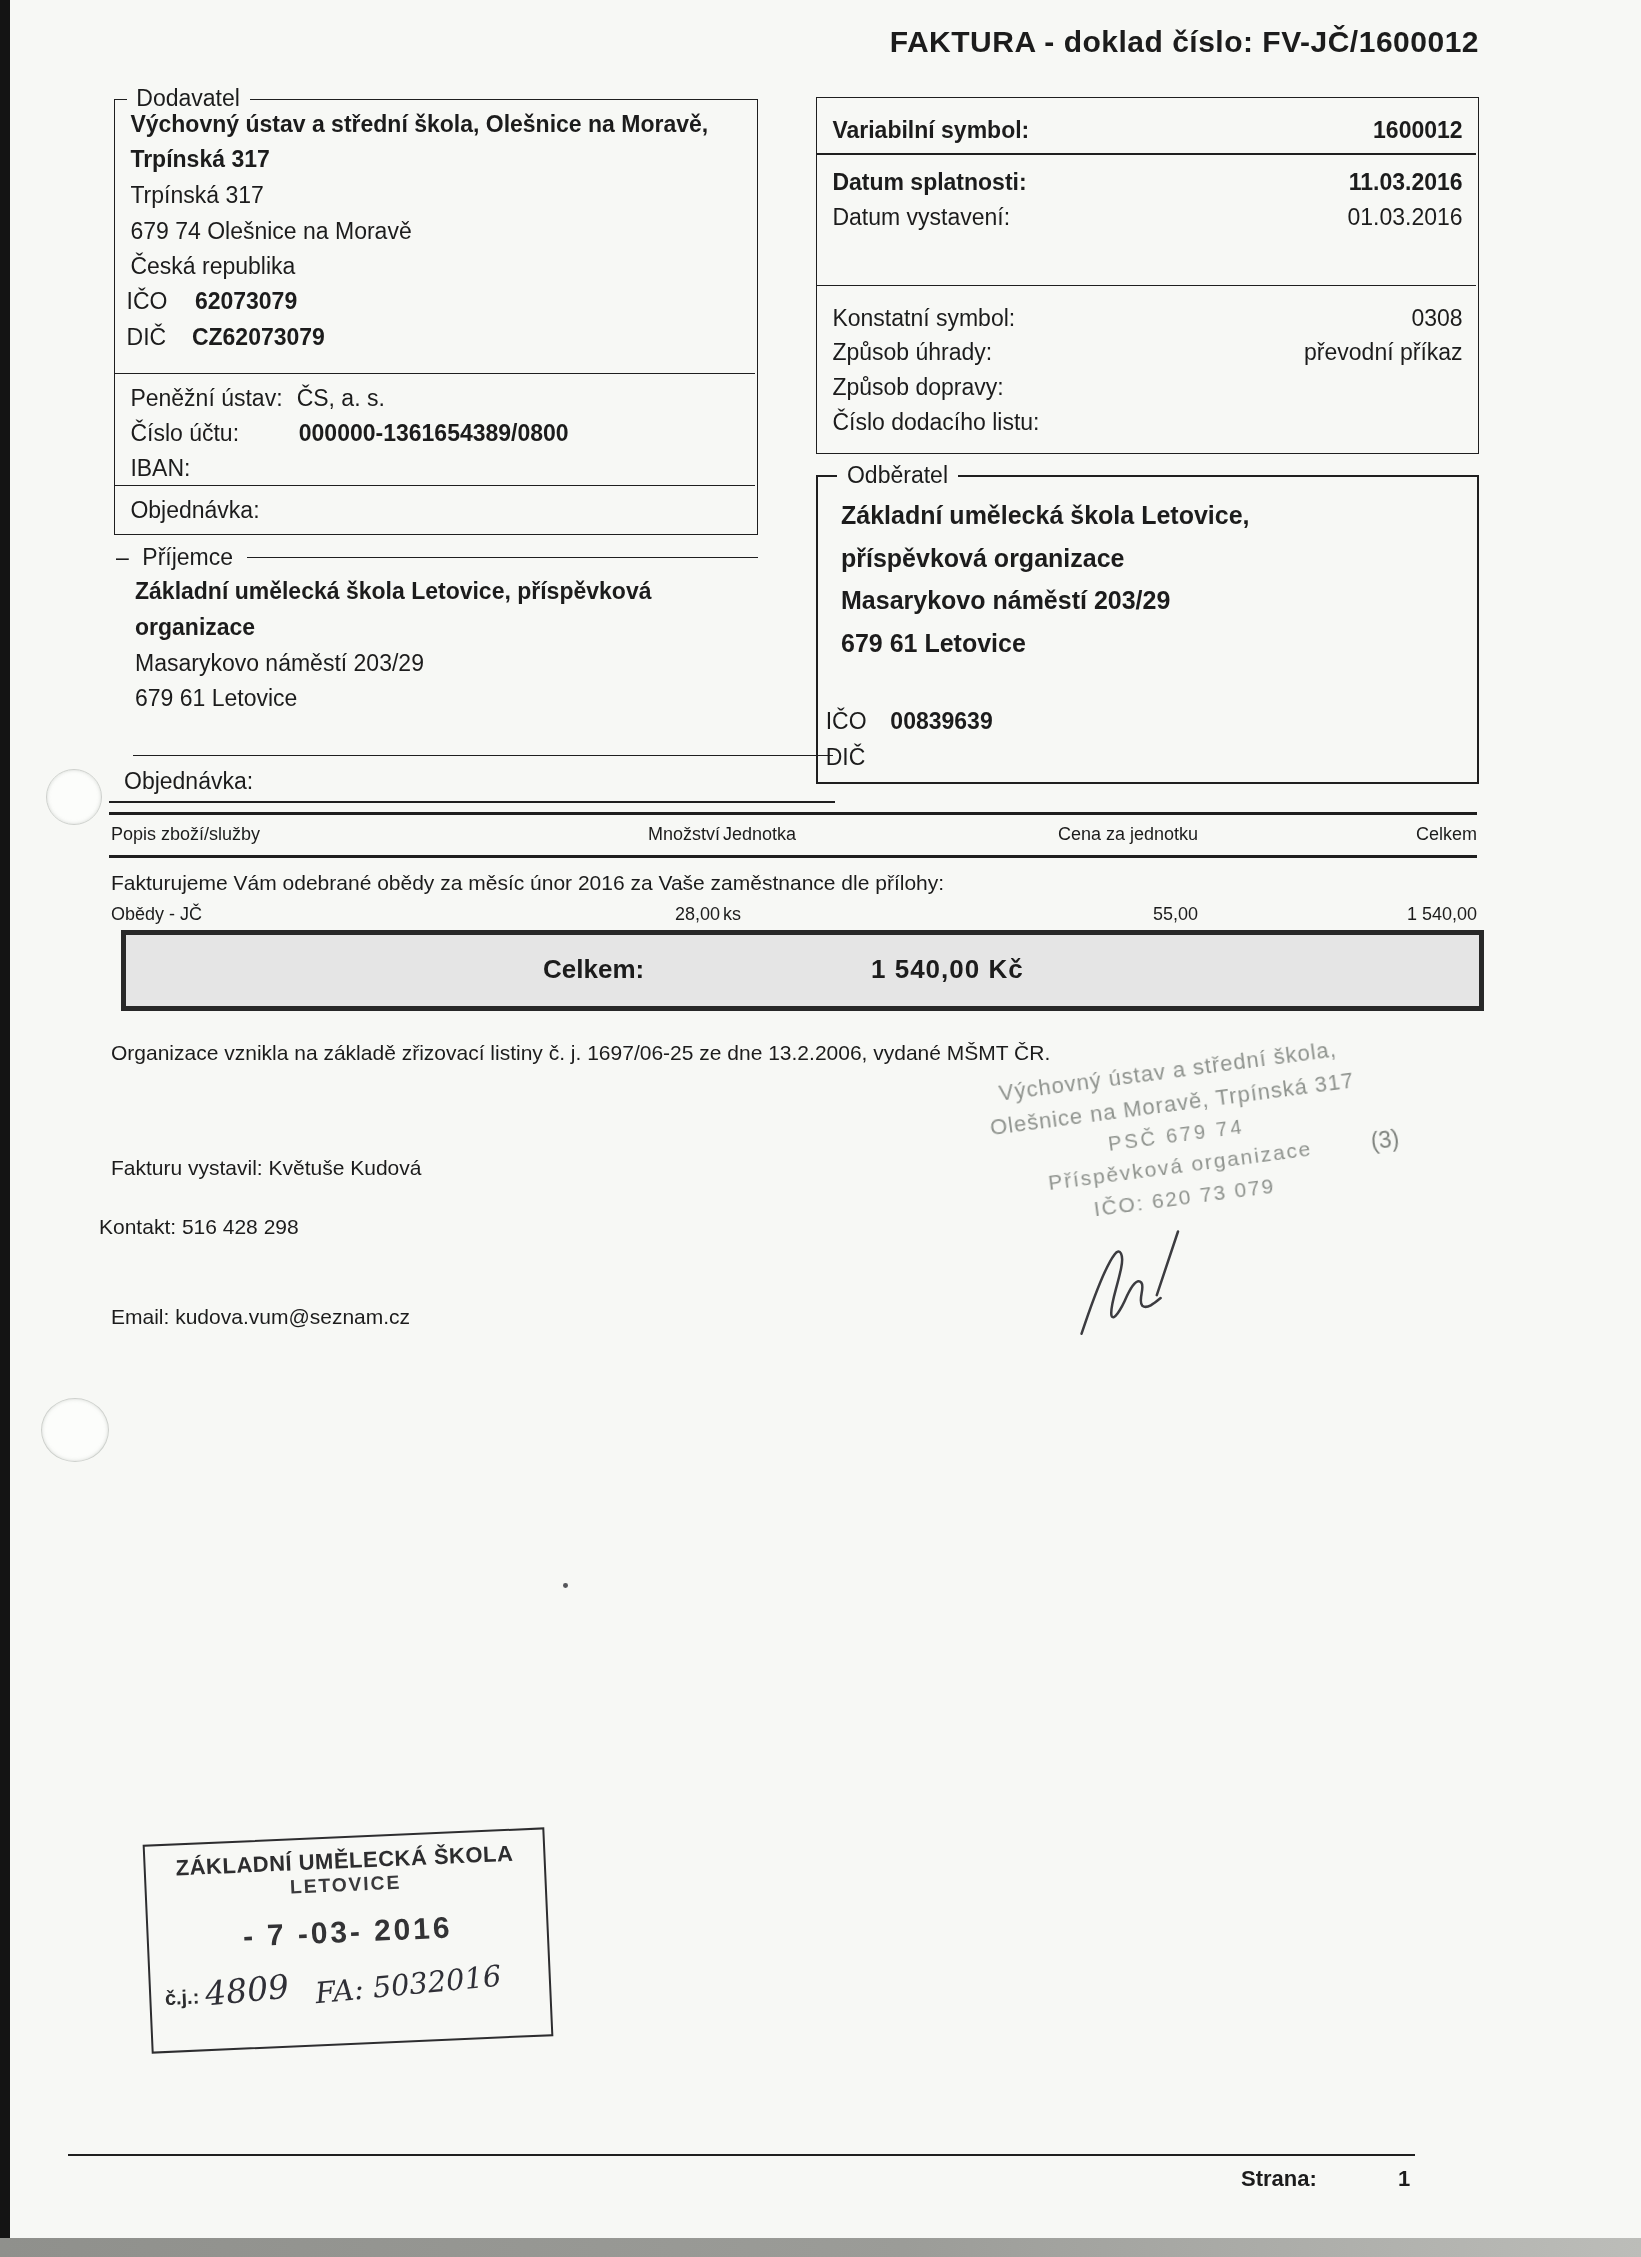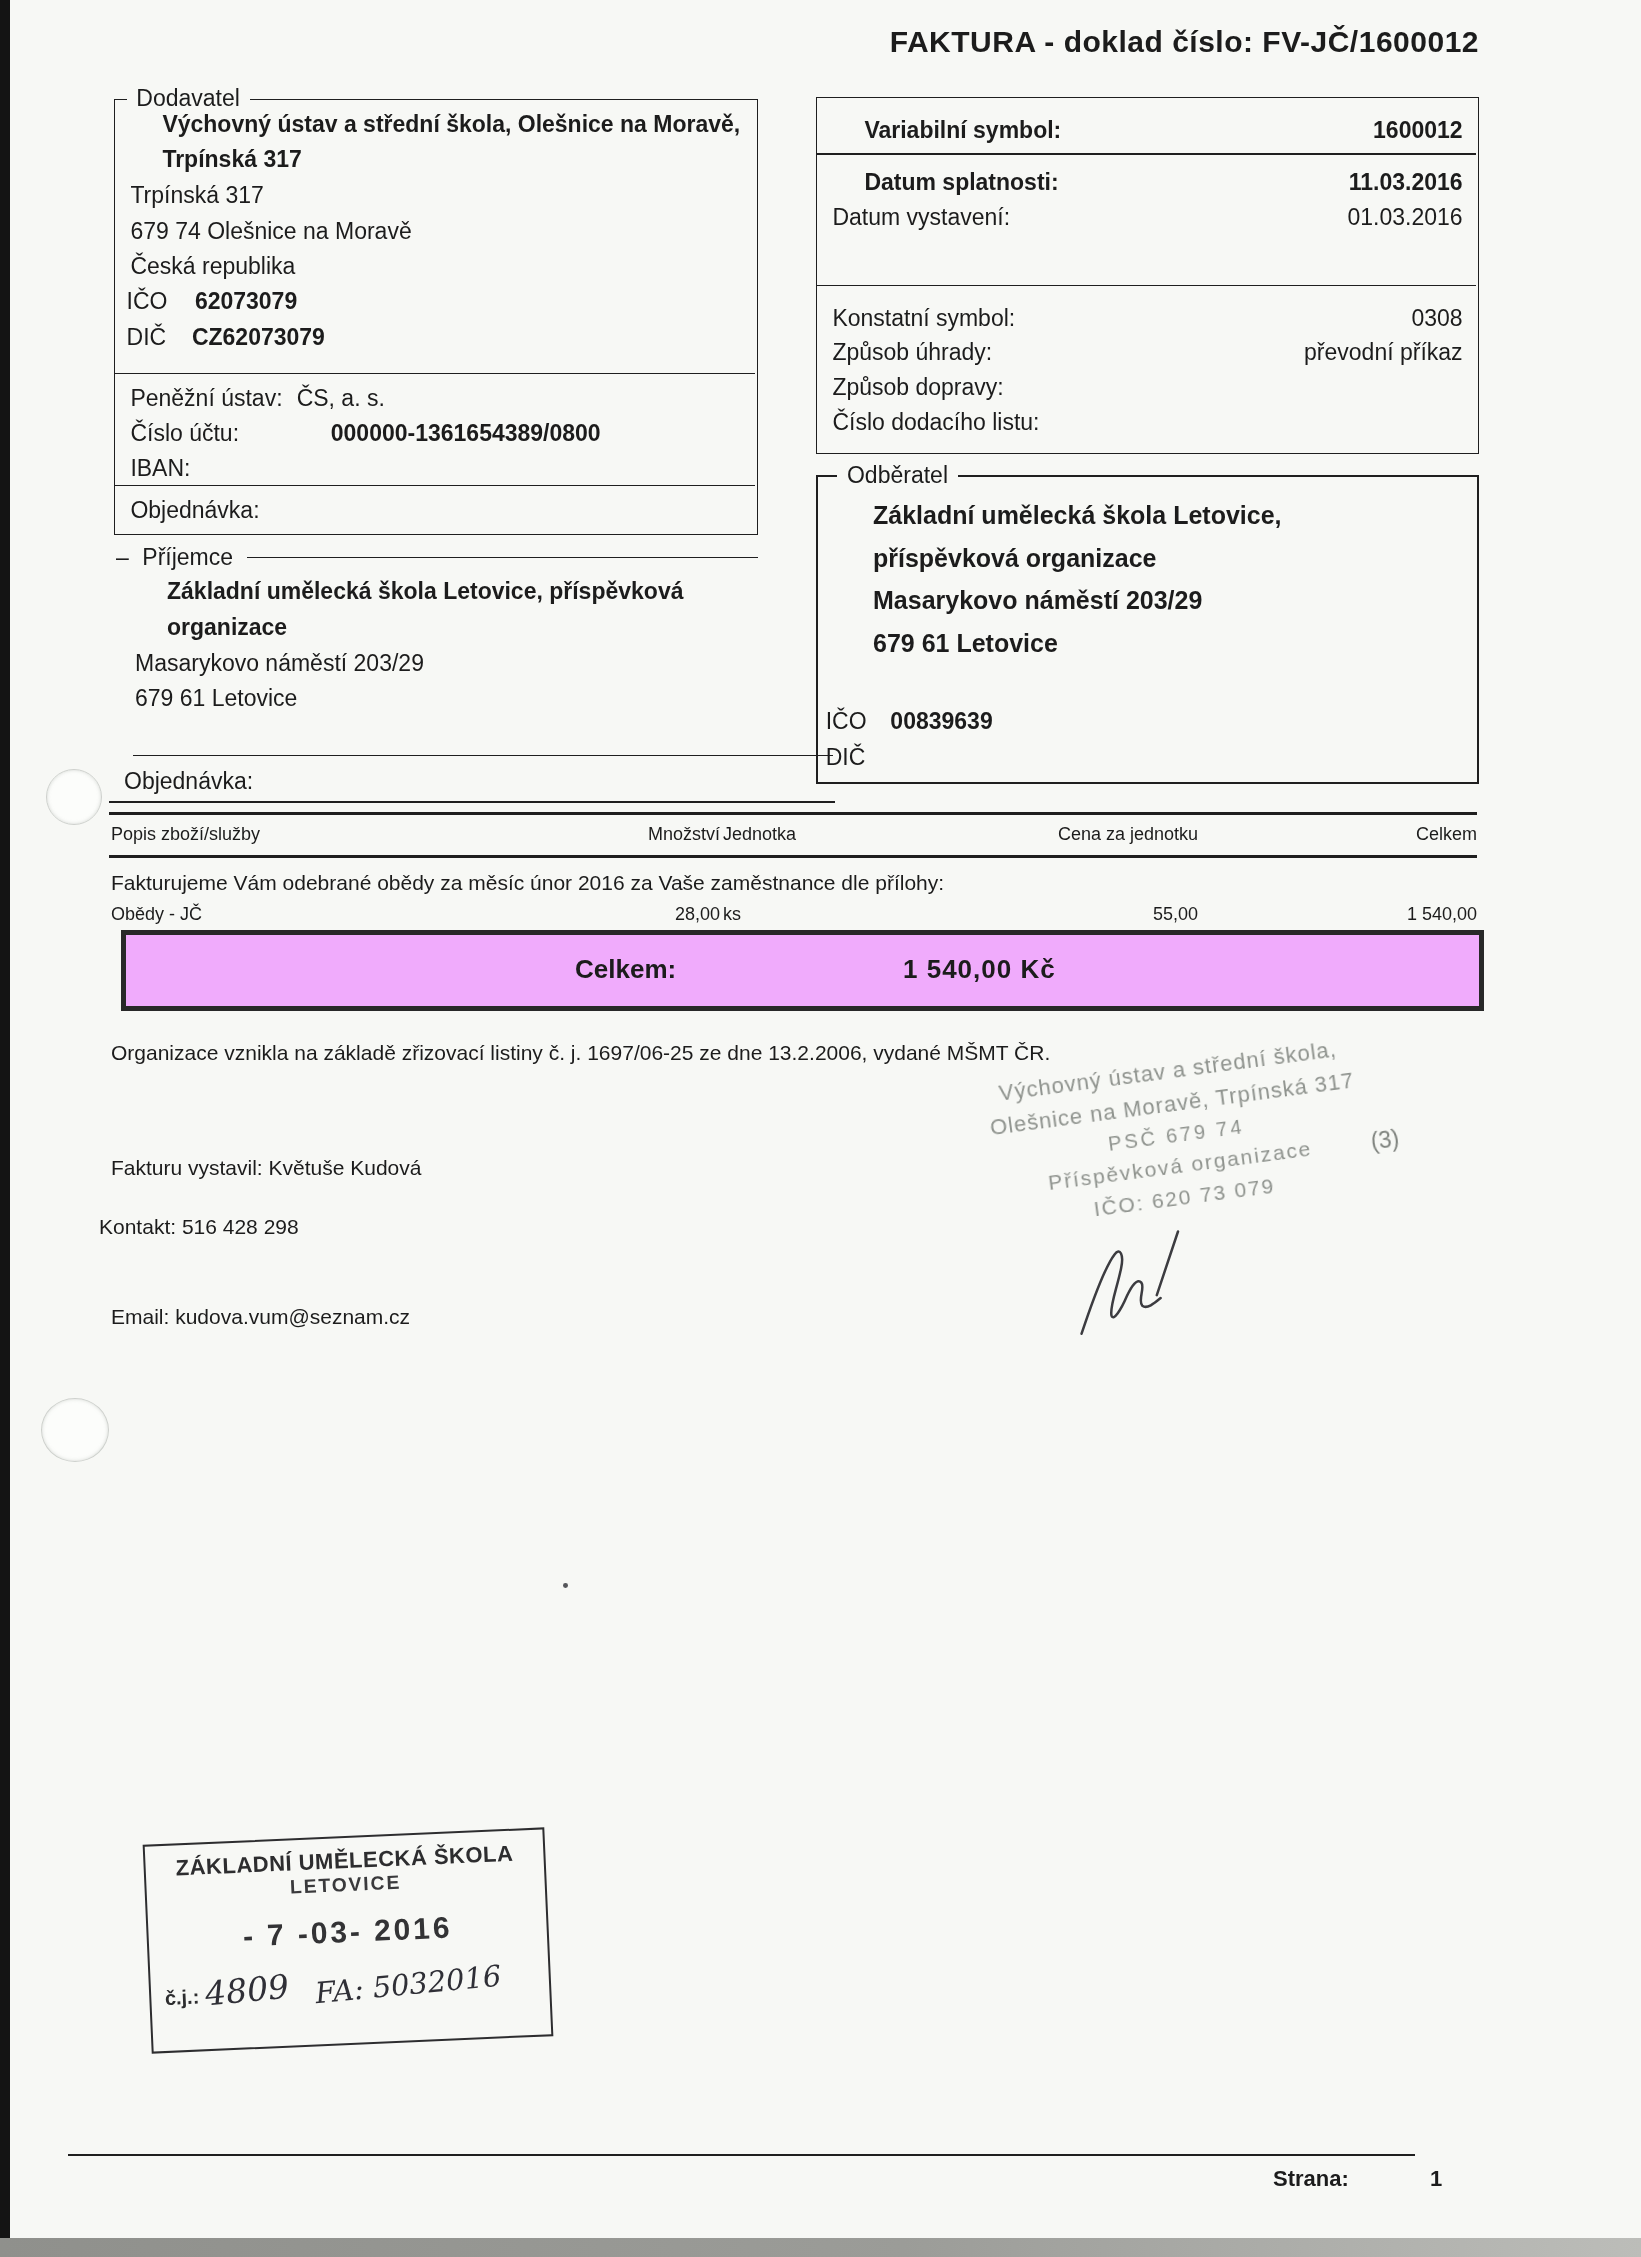--- a/index.html
+++ b/index.html
@@ -2,21 +2,21 @@
 <html><head>
 <meta charset="utf-8">
 <style>
   html,body{margin:0;padding:0;background:#e8e8e6;}
   .page{
     position:relative;width:1641px;height:2257px;margin:0 auto;
     background:#f7f8f5;overflow:hidden;
     font-family:"Liberation Sans",sans-serif;color:#1c1c1c;
   }
   .abs{position:absolute;}
-  .b{font-weight:bold;margin-left:32px;}
+  .b{font-weight:bold;}
   .edge-left{position:absolute;left:0;top:0;width:9.7px;height:2257px;background:#141414;}
   .edge-bottom{position:absolute;left:0;top:2238px;width:1641px;height:19.3px;
     background:linear-gradient(90deg,#8f908c 0%,#9b9c98 55%,#bcbdb9 100%);}
   .title{position:absolute;top:25px;left:0;width:1479px;text-align:right;
     font-size:30px;font-weight:bold;letter-spacing:0.5px;}
 
   
   .box{position:absolute;border:1.9px solid #1f1f1f;}
   .legend{position:absolute;top:-15.4px;left:11.6px;background:#f7f8f5;padding:0 9.7px;
     font-size:23px;}
@@ -28,21 +28,21 @@
   .kv{position:absolute;left:15.4px;right:15.4px;display:flex;justify-content:space-between;
     font-size:23px;white-space:nowrap;}
 
   
   .tgrid{position:absolute;left:111px;width:1366px;display:grid;
     grid-template-columns:512px 97px 164px 314px auto;font-size:18px;}
   .tgrid .c2,.tgrid .c4,.tgrid .c5{text-align:right;}
   .tgrid .c3{padding-left:3px;}
 
   .total-box{position:absolute;left:121px;top:930px;width:1353px;height:71px;
-    border:5.8px solid #282828;background:#f0abfc;}
+    border:5.8px solid #282828;background:#e5e5e5;}
   .punch{position:absolute;border-radius:50%;background:#fcfdfb;
     border:1.9px solid #ced1cd;box-shadow:0 0 3.9px rgba(150,155,150,.35) inset;}
 
   
   .gstamp{position:absolute;left:973px;top:1054px;width:406px;
     transform:rotate(-7.5deg);color:#8f938e;text-align:center;line-height:1.5;
     filter:blur(0.3px);}
   .gstamp .s1{font-size:22px;letter-spacing:1px;}
   .gstamp .s3{font-size:20px;letter-spacing:2.9px;}
   .gstamp .s4{font-size:21px;letter-spacing:1.9px;}

